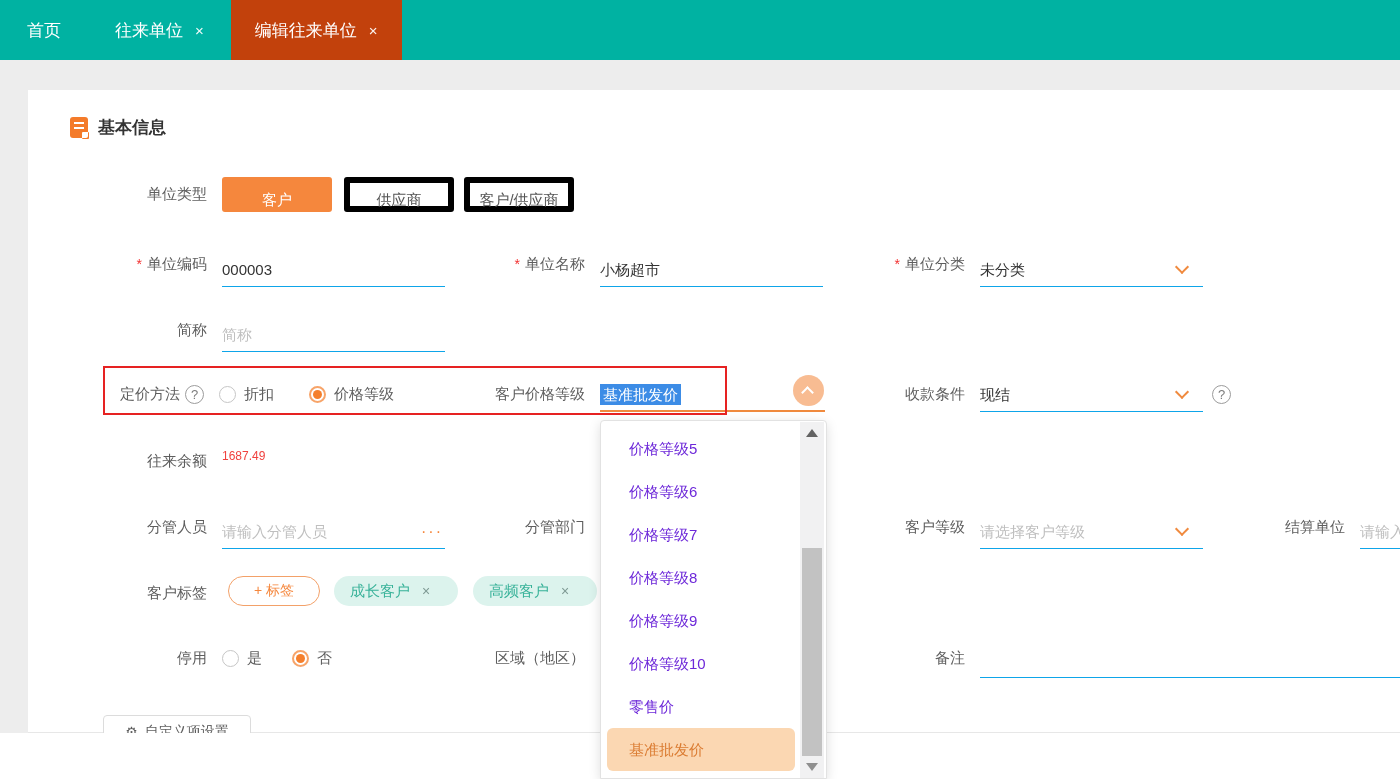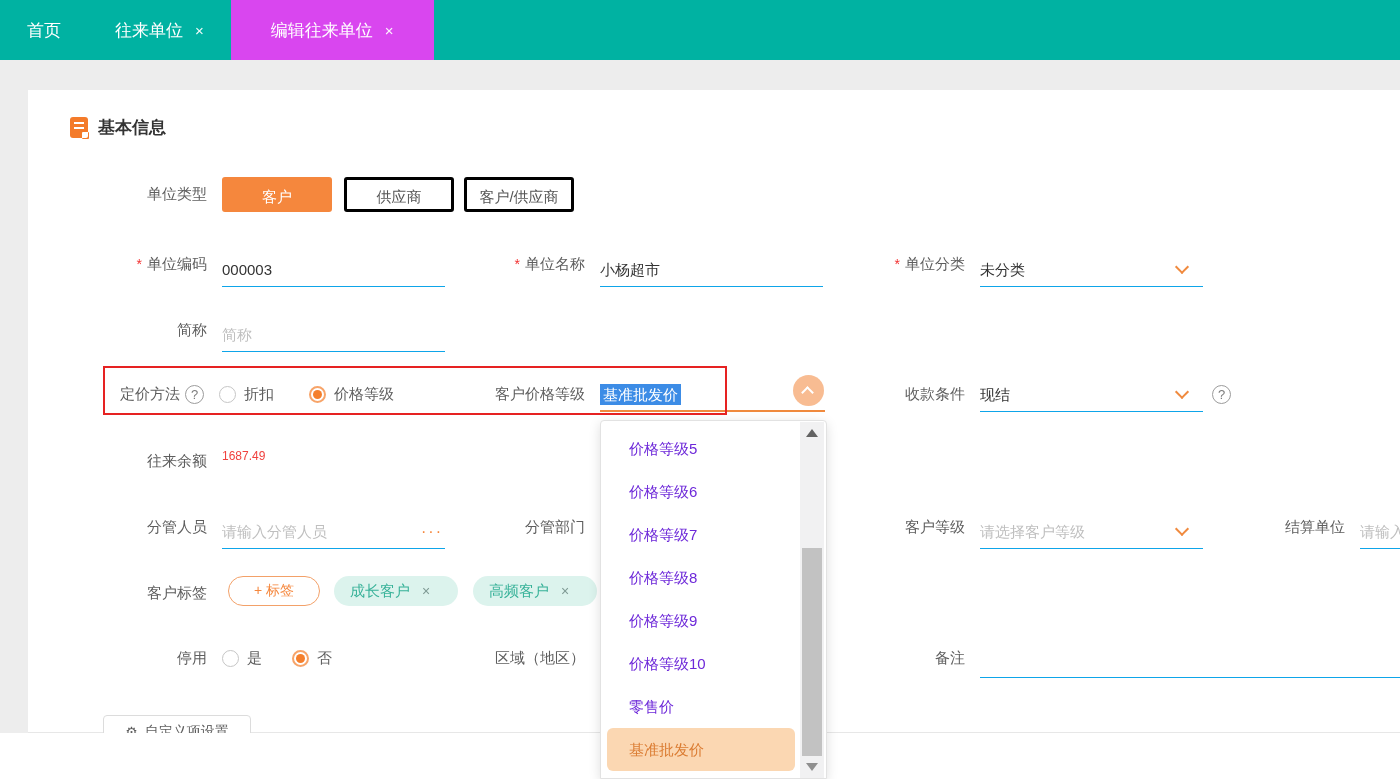--- a/index.html
+++ b/index.html
@@ -3,21 +3,21 @@
 <meta charset="utf-8">
 <style>
   * { margin:0; padding:0; box-sizing:border-box; }
   html,body { background:#ffffff; }
   body { font-family:"Liberation Sans","DejaVu Sans",sans-serif; }
   .stage { position:relative; width:1400px; height:779px; overflow:hidden; background:#ffffff; }
 
   
   .topbar { position:absolute; left:0; top:0; width:1400px; height:60px; background:#00b2a2; display:flex; align-items:stretch; z-index:5; }
   .tab { display:flex; align-items:center; gap:12px; color:#ffffff; font-size:17px; padding:0 27px; cursor:pointer; }
-  .tab.active { background:#d946ef; padding:0 40px; }
+  .tab.active { background:#c2410c; padding:0 24px; }
   .tab .x { font-size:15px; opacity:.95; }
 
   
   .strip-top { position:absolute; left:0; top:60px; width:1400px; height:30px; background:#ededed; }
   .gutter-left { position:absolute; left:0; top:60px; width:28px; height:673px; background:#ededed; }
   .panel { position:absolute; left:28px; top:90px; width:1372px; height:643px; background:#ffffff; border-bottom:1px solid #e7e7e7; }
 
   
   .sec-hd { position:absolute; left:70px; top:116px; display:flex; align-items:center; gap:10px; z-index:6; }
   .doc-ic { position:relative; width:18px; height:21px; background:#f47b2a; border-radius:3px; }
@@ -30,21 +30,21 @@
   .lbl { position:absolute; height:20px; line-height:20px; font-size:15px; color:#5e5e5e; text-align:right; white-space:nowrap; z-index:6; }
   .req { color:#f23030; margin-right:5px; font-size:14px; }
   .uline { position:absolute; height:34px; line-height:33px; border-bottom:1px solid #0ea5e9; font-size:15px; color:#333333; white-space:nowrap; z-index:6; }
   .ph { color:#bfbfbf; }
   .chev { position:absolute; width:10px; height:10px; border-right:2px solid #f08a3e; border-bottom:2px solid #f08a3e; transform:rotate(45deg); }
   .chev.in-field { right:16px; top:9px; }
   .help { position:absolute; width:19px; height:19px; border:1px solid #9c9c9c; border-radius:50%; color:#7c7c7c; font-size:13px;
           line-height:17px; text-align:center; z-index:6; }
 
   
-  .ut-btn { position:absolute; top:177px; height:35px; width:110px; border:3px solid #000000; background:#ffffff; border-radius:3px;
+  .ut-btn { position:absolute; top:177px; height:35px; width:110px; border:6px solid #000000; background:#ffffff; border-radius:3px;
             font-size:15px; color:#555555; text-align:center; line-height:33px; cursor:pointer; z-index:6; }
   .ut-btn.sel { background:#f5873d; border-color:#f5873d; color:#ffffff; }
 
   
   .radio-row { position:absolute; display:flex; align-items:center; gap:8px; z-index:6; }
   .radio { width:17px; height:17px; border-radius:50%; border:1px solid #c6c6c6; background:#fff; position:relative; }
   .radio.on { border:2px solid #f7a469; }
   .radio.on::after { content:""; position:absolute; left:50%; top:50%; width:9px; height:9px; margin:-4.5px 0 0 -4.5px; border-radius:50%; background:#f57f2c; }
   .radio-lbl { font-size:15px; color:#5e5e5e; }
 

